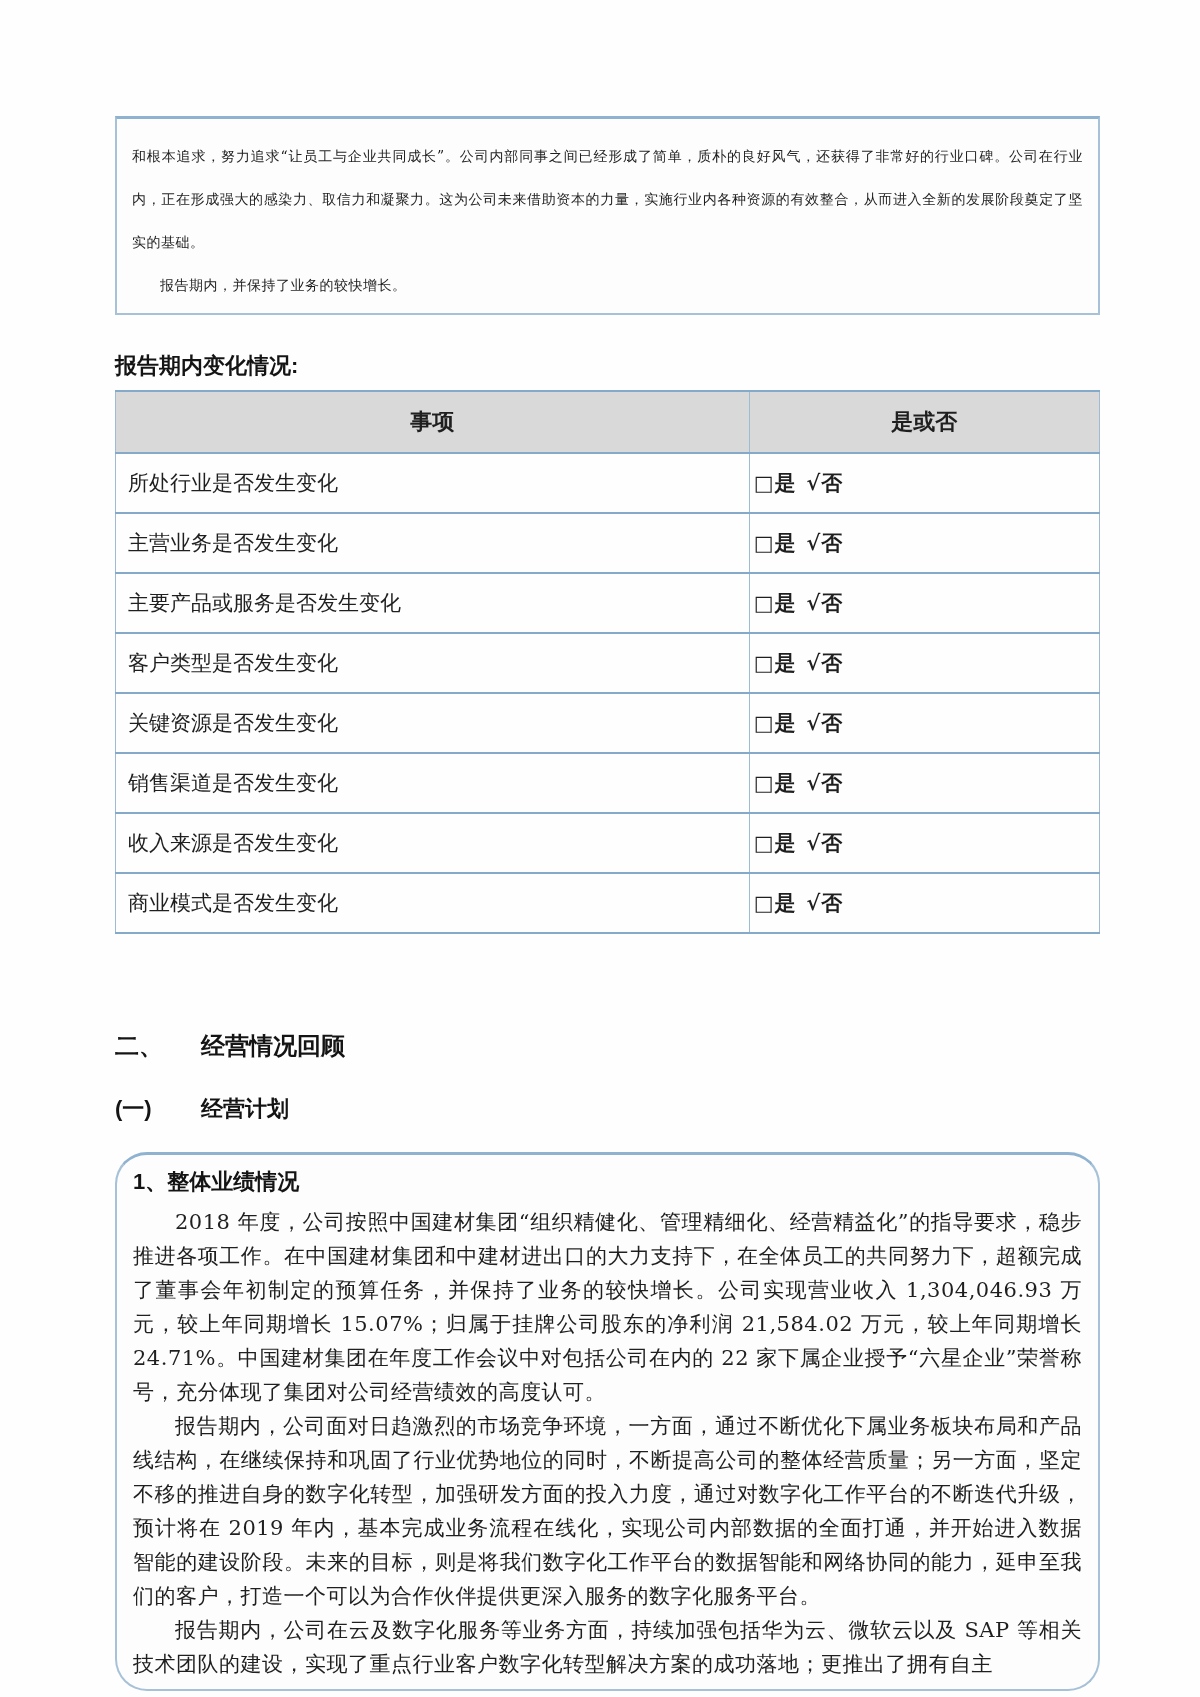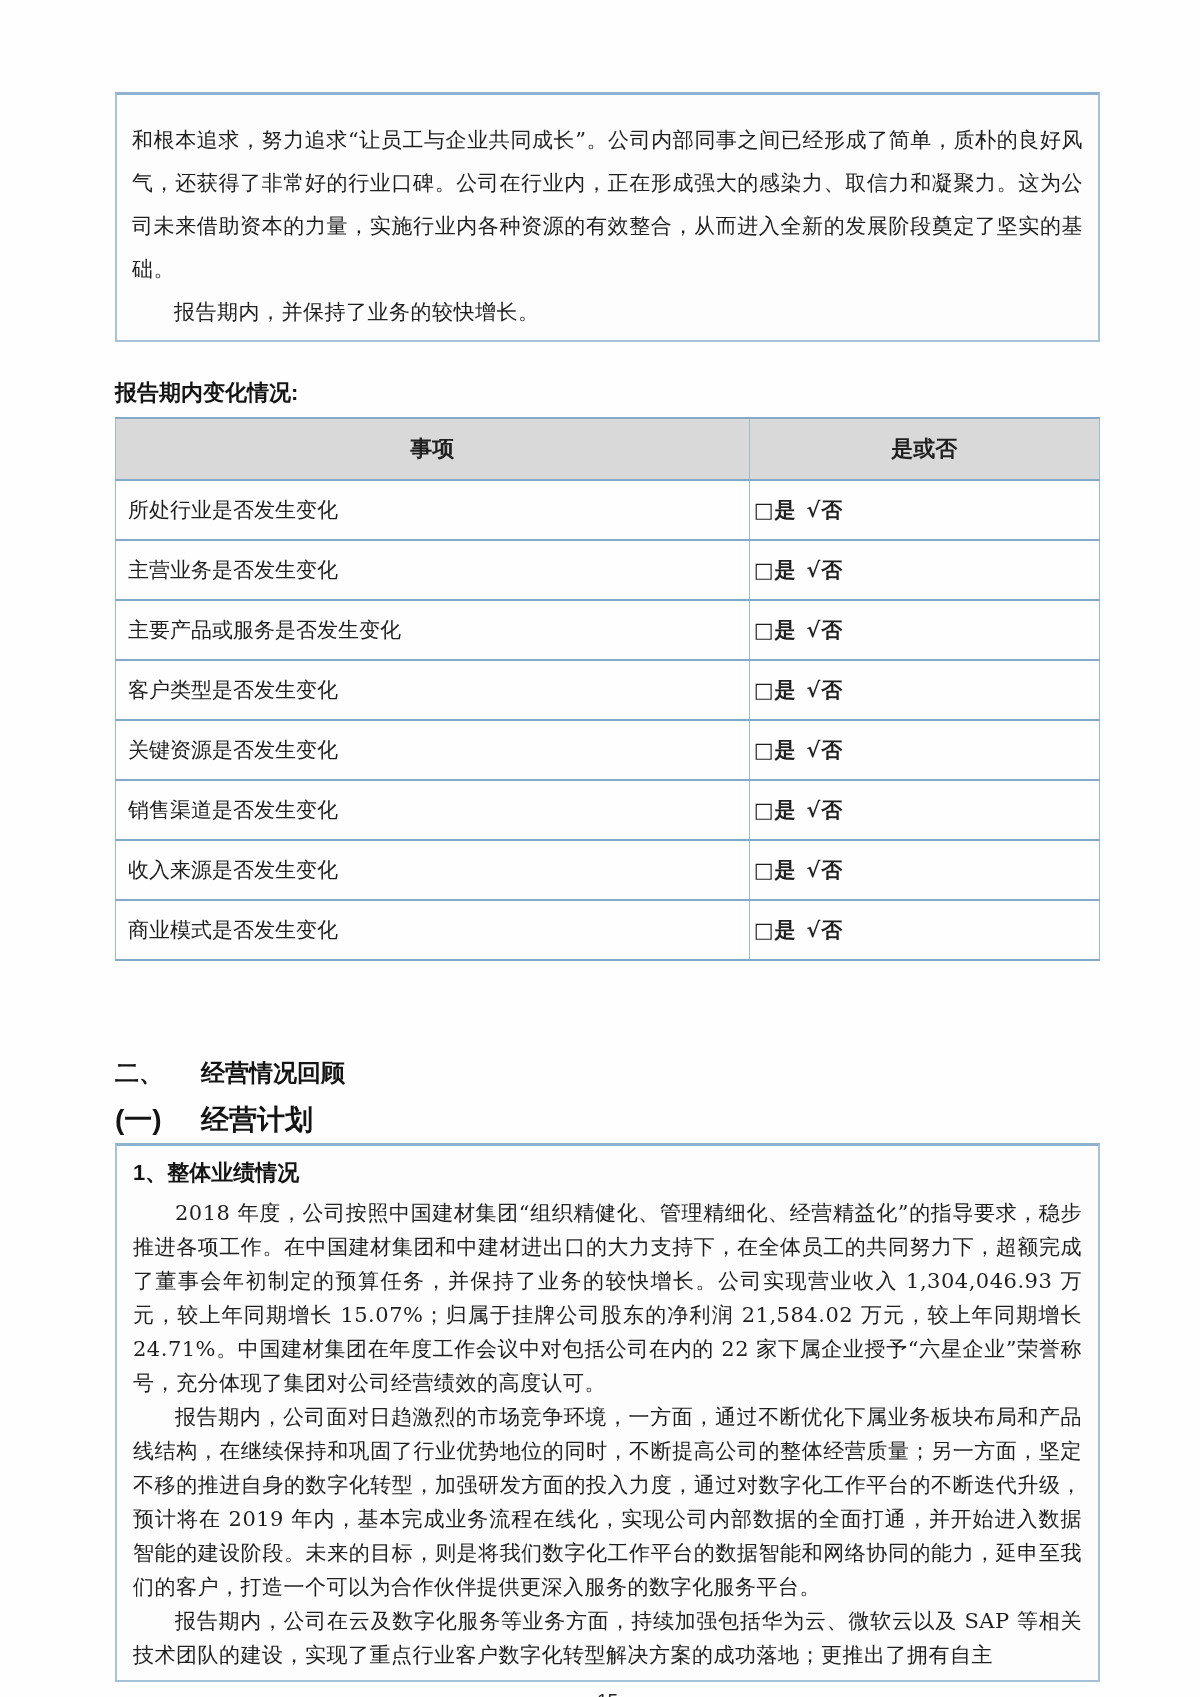--- a/index.html
+++ b/index.html
@@ -20,23 +20,23 @@
     top: 0;
     width: 985px;
   }
   
   .blue-box {
     border: 2px solid #a6c1d8;
     border-top: 3px solid #8fb2d0;
     background: #fdfdfd;
   }
   .intro-box {
-    margin-top: 92px;
-    padding: 24px 15px 6px 15px;
-    font-size: 21px;
+    margin-top: 116px;
+    padding: 16px 15px 6px 15px;
+    font-size: 14px;
     line-height: 43px;
     letter-spacing: 0.5px;
     text-align: justify;
   }
   .intro-box p.cont { text-indent: 0; }
   .intro-box p.ind { text-indent: 2em; }
   .changes-heading {
     margin-top: 36px;
     margin-bottom: 9px;
     font-family: "Liberation Sans", sans-serif;
@@ -70,25 +70,26 @@
   table.changes td.item { text-align: left; padding-left: 12px; }
   table.changes td.answer { text-align: left; letter-spacing: 1px; font-weight: bold; }
   table.changes td.answer .gap { display: inline-block; width: 10px; }
   .sec-heading {
     font-family: "Liberation Sans", sans-serif;
     font-weight: bold;
     color: #141414;
   }
   .sec-2 { margin-top: 96px; font-size: 24px; }
   .sec-2 .lbl { display: inline-block; width: 86px; }
-  .sub-1 { margin-top: 12px; font-size: 28px; }
+  .sub-1 { margin-top: 32px; font-size: 22px; }
   .sub-1 .lbl { display: inline-block; width: 86px; }
   .perf-box {
-    margin-top: 4px;
+    margin-top: 28px;
     padding: 12px 16px 8px 16px;
+    border-radius: 32px;
   }
   .perf-heading {
     font-family: "Liberation Sans", sans-serif;
     font-weight: bold;
     font-size: 22px;
     color: #141414;
     margin-bottom: 8px;
   }
   .perf-box p {
     font-size: 21px;

